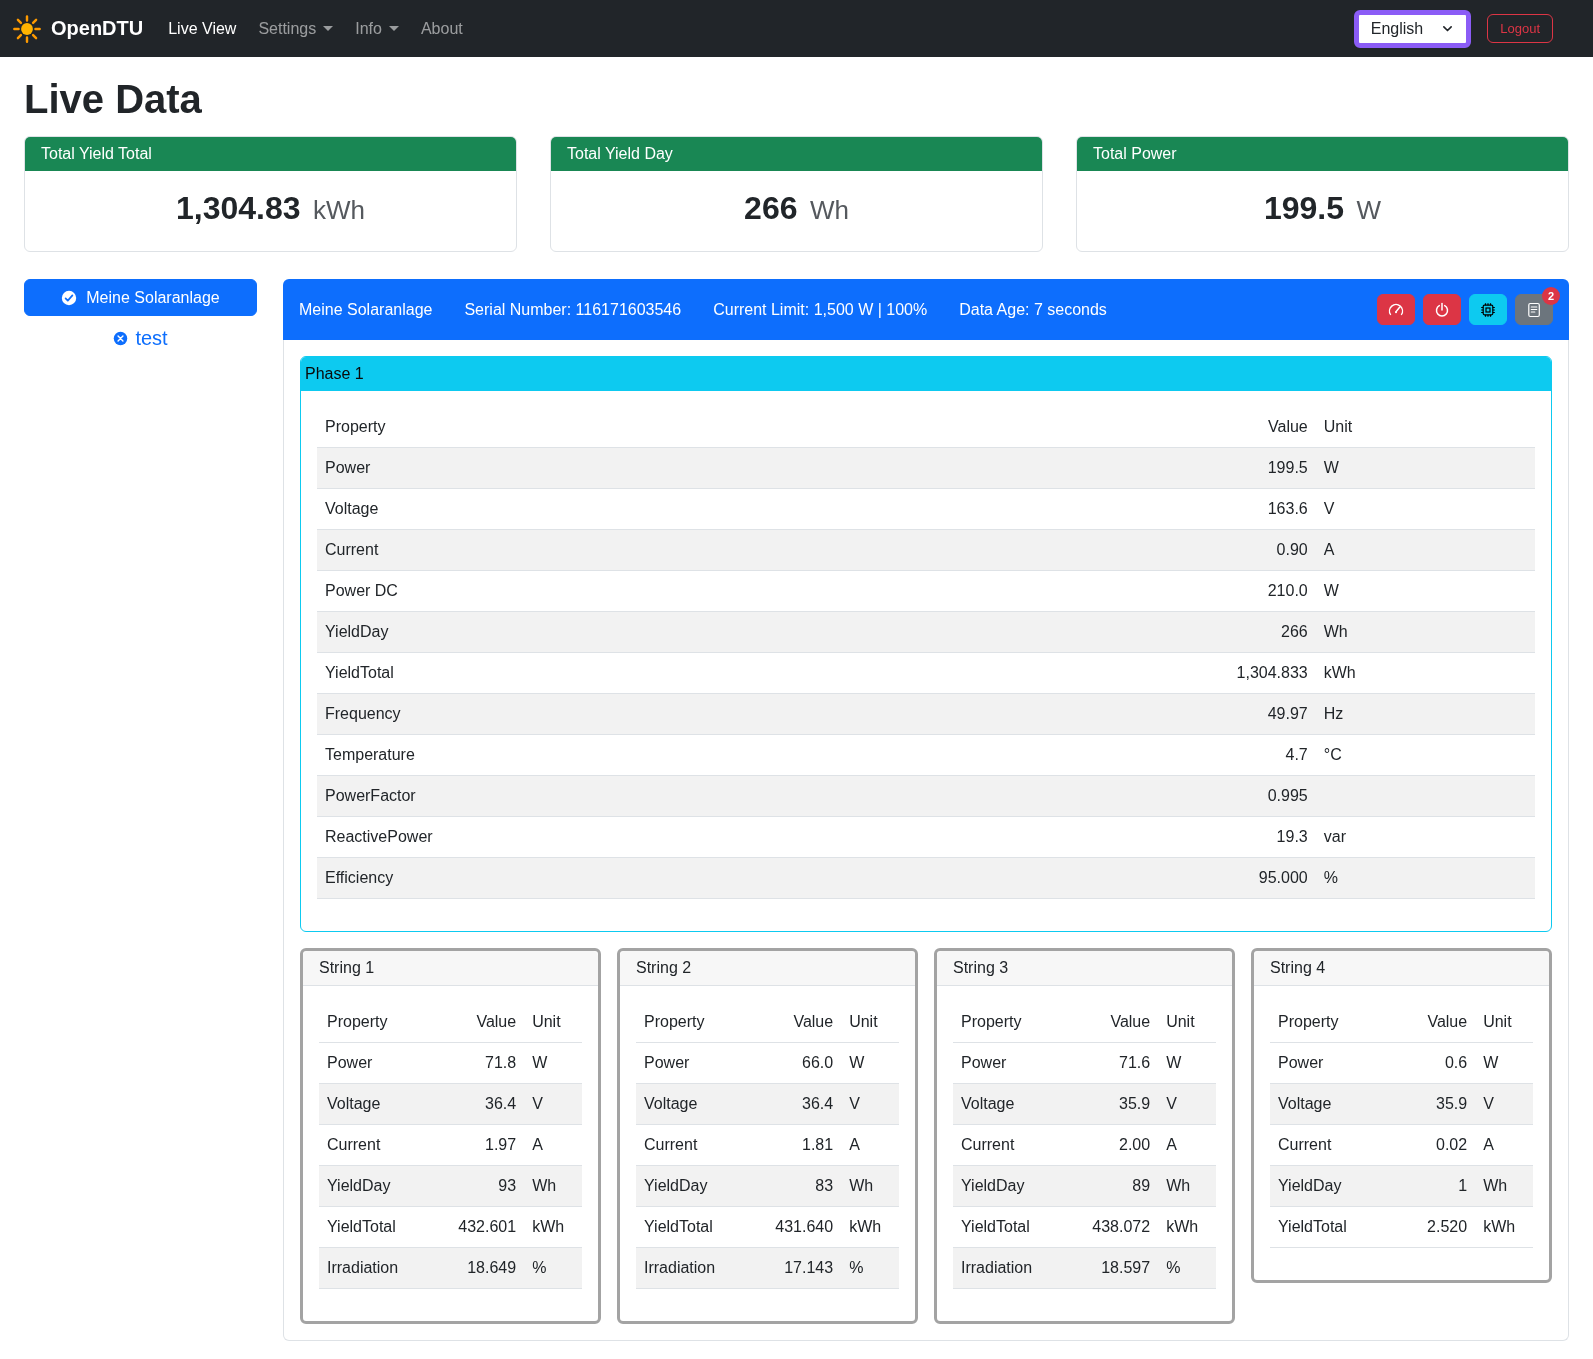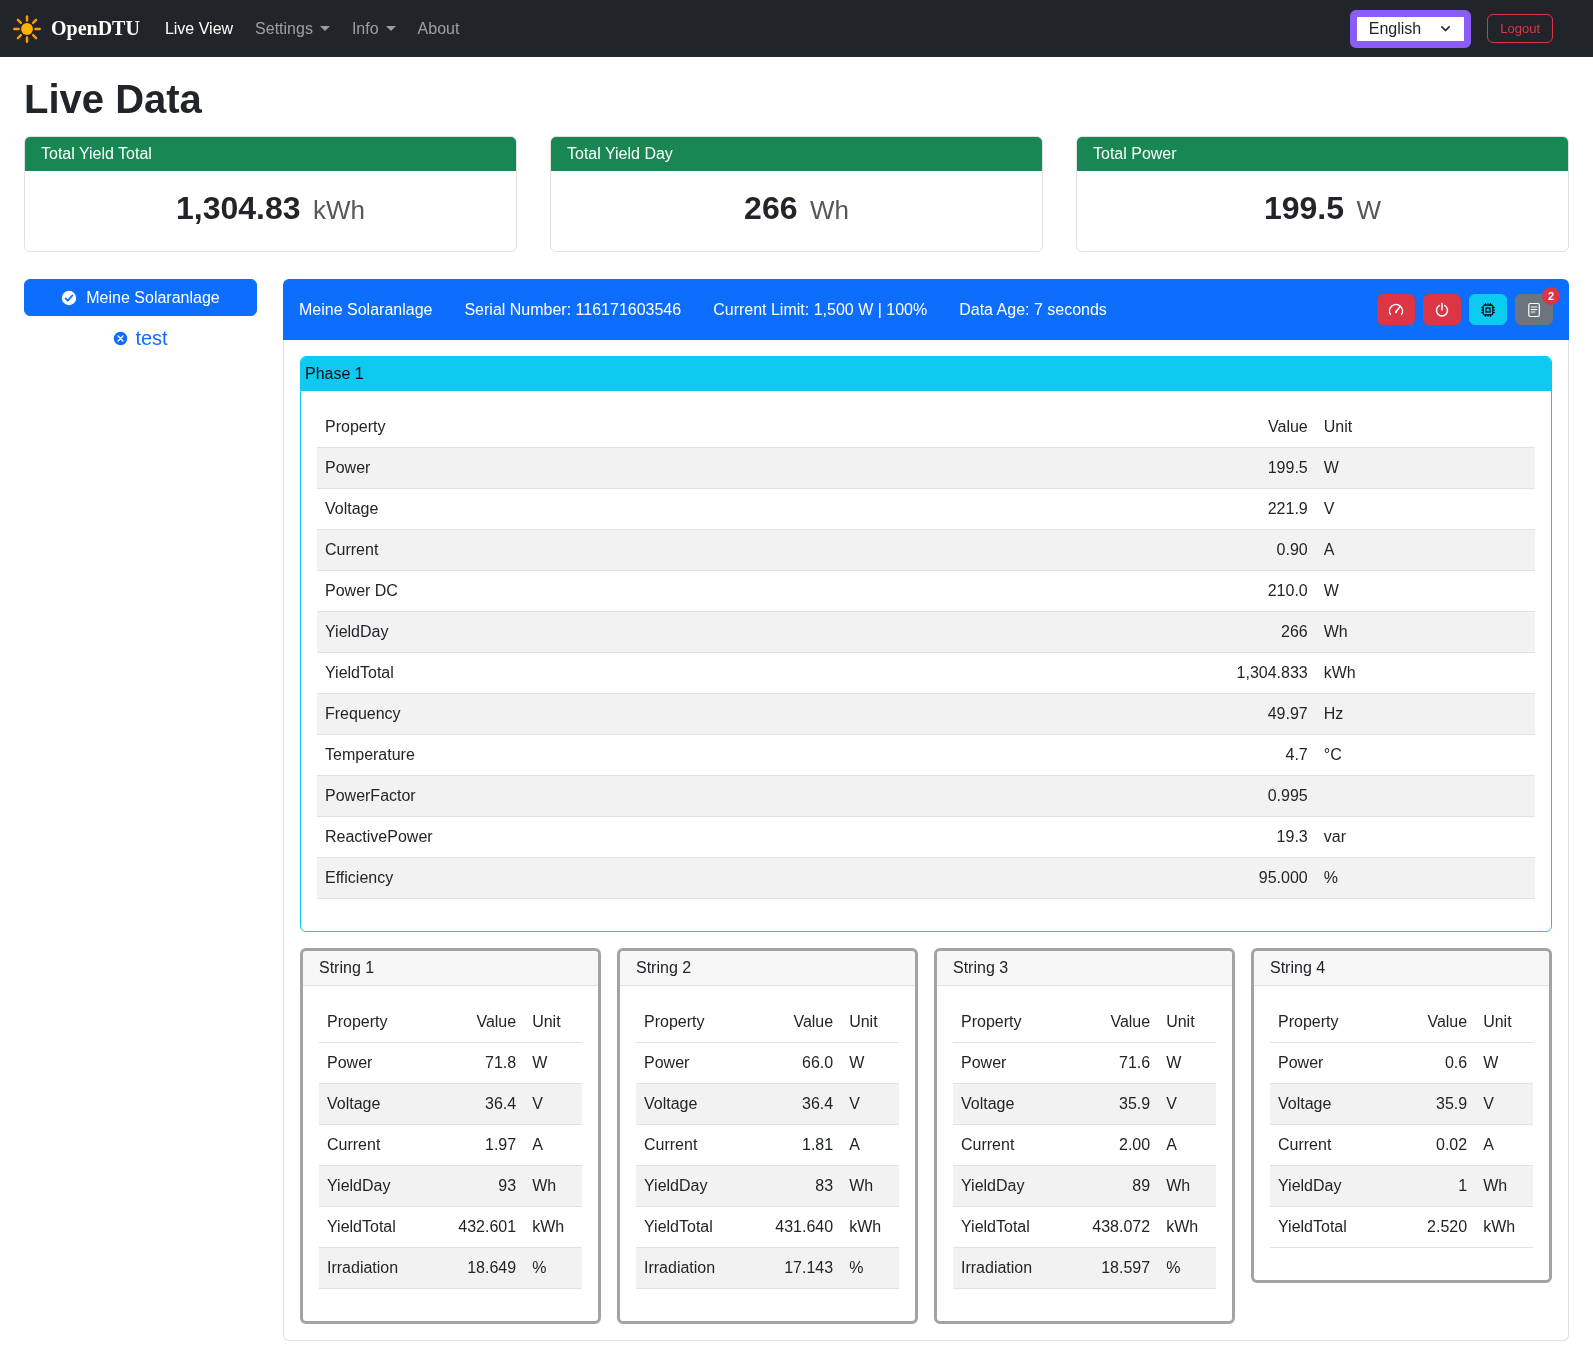--- a/index.html
+++ b/index.html
@@ -14,38 +14,38 @@
 
   
   .navbar {
     height: 57px; background: #212529;
     display: flex; align-items: center;
     padding: 0 40px 0 12px;
   }
   .brand {
     display: flex; align-items: center; gap: 9px;
     color: #fff; font-size: 20px; font-weight: 700;
-    text-decoration: none; margin-right: 14px; cursor: pointer; font-family: Liberation Serif, serif;
+    text-decoration: none; margin-right: 14px; cursor: pointer;
   }
   .nav-links { display: flex; align-items: center; }
   .nav-link {
     color: rgba(255,255,255,.55); text-decoration: none;
     padding: 8px 11px; cursor: pointer; display: inline-flex; align-items: center;
   }
   .nav-link.active { color: #ffffff; }
   .caret {
     display: inline-block; margin-left: 7px;
     border-top: 5px solid currentColor;
     border-left: 5px solid transparent;
     border-right: 5px solid transparent;
   }
   .nav-right { margin-left: auto; display: flex; align-items: center; gap: 16px; }
   .language-select {
     background: #ffffff; color: #212529;
-    border: 7px solid #8b5cf6; border-radius: 6px;
+    border: 5px solid #8b5cf6; border-radius: 6px;
     height: 38px; padding: 6px 12px;
     display: flex; align-items: center; gap: 18px; cursor: pointer;
   }
   .logout-btn {
     background: transparent; color: #dc3545;
     border: 1px solid #dc3545; border-radius: 6px;
     padding: 6px 12px; font-size: 13px; cursor: pointer;
     font-family: inherit;
   }
 
@@ -298,21 +298,21 @@
                 </tr>
               </thead>
               <tbody>
                   <tr>
     <th class="cell-prop">Power</th>
     <td class="cell-value">199.5</td>
     <td class="cell-unit">W</td>
   </tr>
                   <tr>
     <th class="cell-prop">Voltage</th>
-    <td class="cell-value">221.9</td>
+    <td class="cell-value">163.6</td>
     <td class="cell-unit">V</td>
   </tr>
                   <tr>
     <th class="cell-prop">Current</th>
     <td class="cell-value">0.90</td>
     <td class="cell-unit">A</td>
   </tr>
                   <tr>
     <th class="cell-prop">Power DC</th>
     <td class="cell-value">210.0</td>

